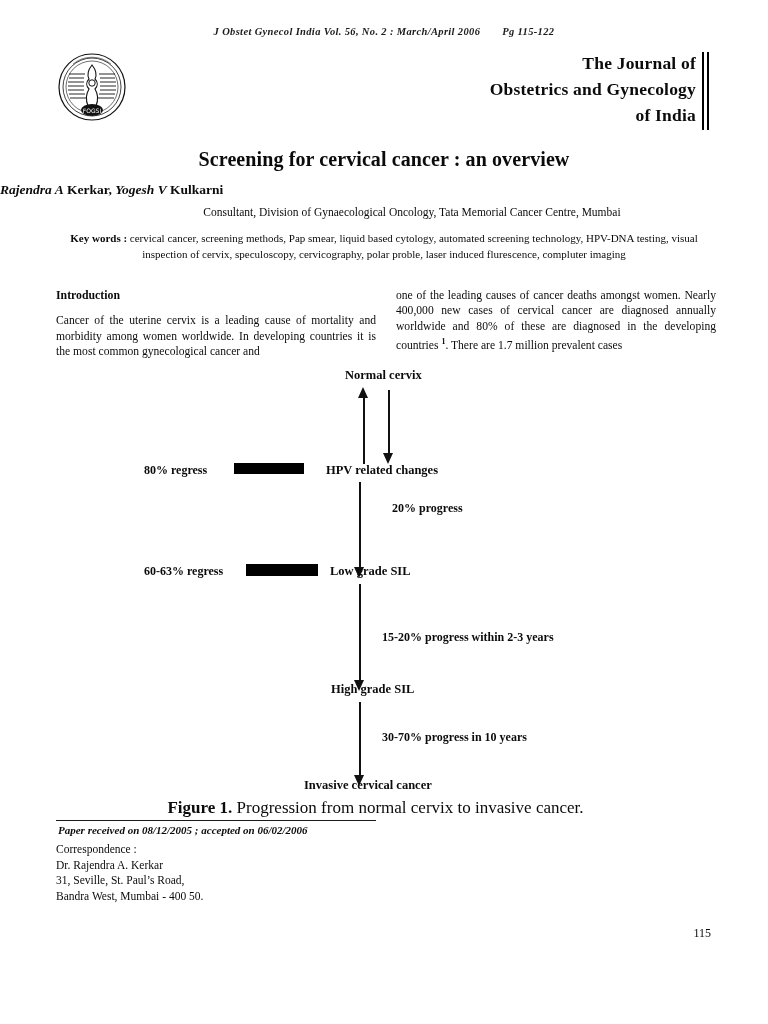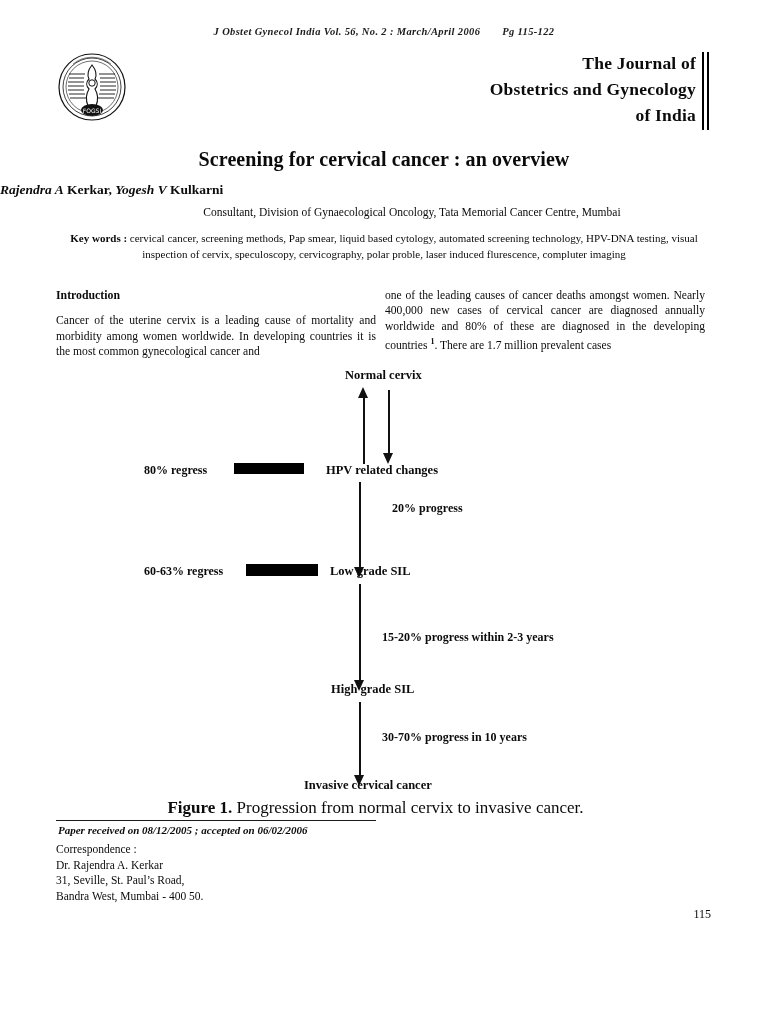--- a/index.html
+++ b/index.html
@@ -84,21 +84,21 @@
   
   .keywords{
     position:absolute;top:230px;left:62px;width:644px;
     text-align:center;font-size:11px;line-height:16px;
   }
   .keywords b{font-weight:bold;}
 
   
   .col{position:absolute;top:288px;font-size:11.6px;line-height:15.4px;text-align:justify;}
   .col-left{left:56px;width:320px;}
-  .col-right{left:385px;width:320px;}
+  .col-right{left:396px;width:320px;}
   .sec-head{font-weight:bold;font-size:11.8px;margin-bottom:10px;}
   .col p{margin:0;}
   sup{font-size:8px;vertical-align:super;font-weight:bold;}
 
   
   .figure{position:absolute;left:0;top:360px;width:768px;height:445px;padding-left:24px;}
   .node{
     position:absolute;font-weight:bold;font-size:12.5px;white-space:nowrap;
   }
   .side-label{
@@ -125,21 +125,21 @@
   .foot-rule{
     position:absolute;left:56px;top:820px;width:320px;height:1.4px;background:#1a1a1a;
   }
   .received{
     position:absolute;left:58px;top:824px;font-style:italic;font-size:11px;font-weight:bold;
   }
   .corr{
     position:absolute;left:56px;top:842px;font-size:11.5px;line-height:15.6px;
   }
   .page-no{
-    position:absolute;right:57px;top:907px;font-size:12px;
+    position:absolute;right:57px;top:926px;font-size:12px;
   }
 </style>
 </head>
 <body>
 
 <div class="page">
 
   <div class="running-head">
     <span>J Obstet Gynecol India Vol. 56, No. 2 : March/April 2006</span>
     <span class="gap"></span>

